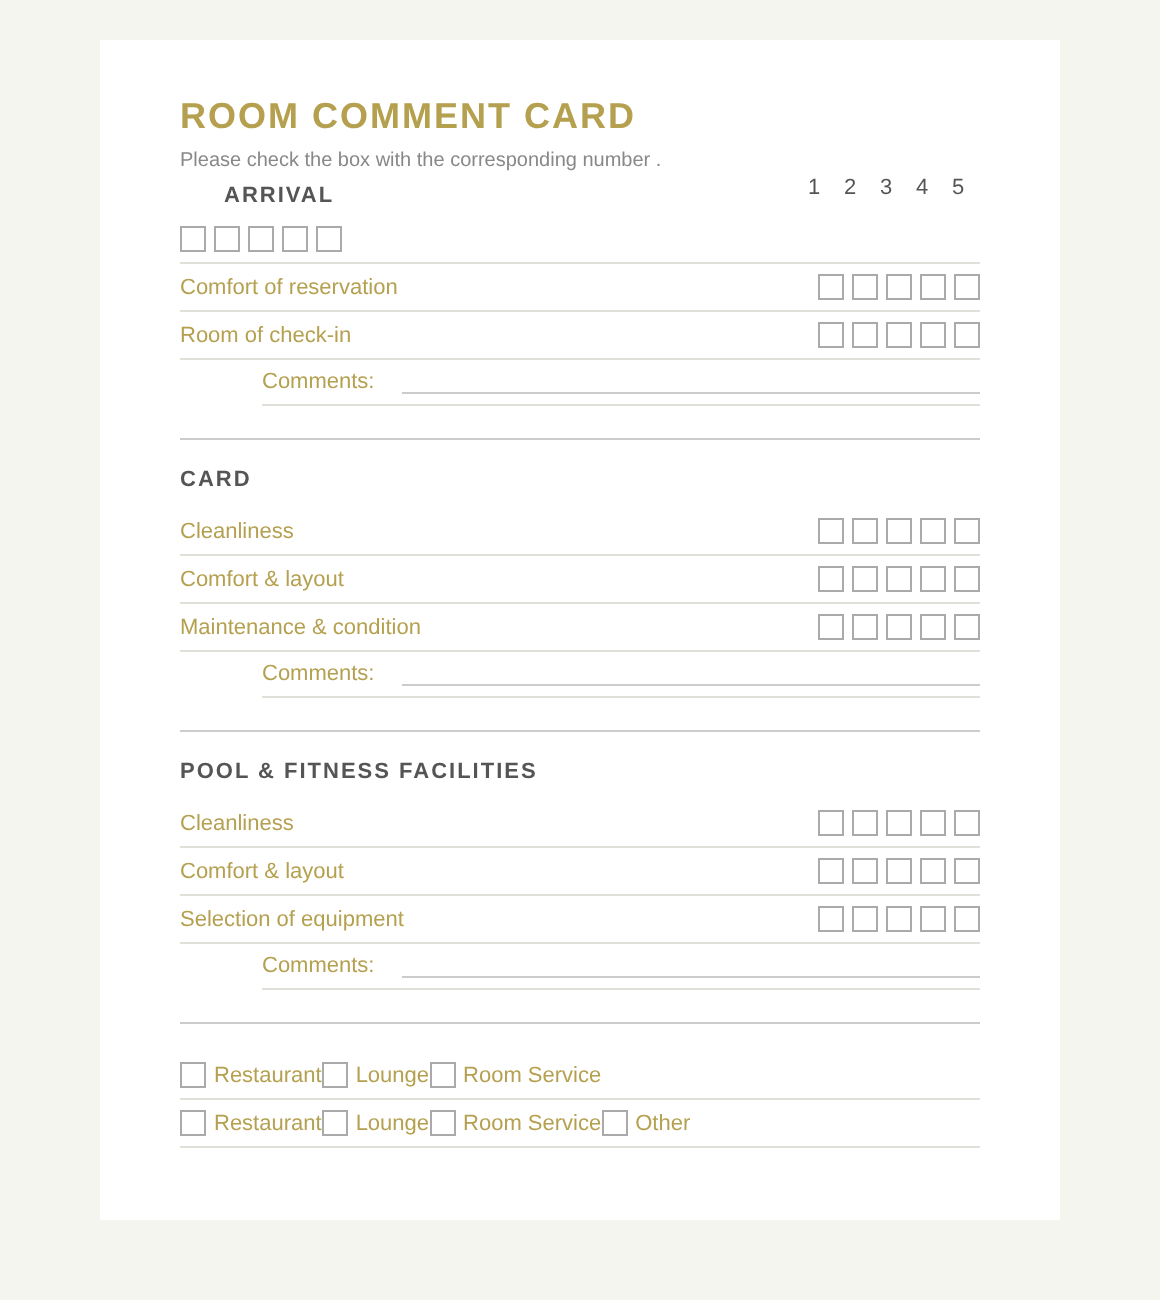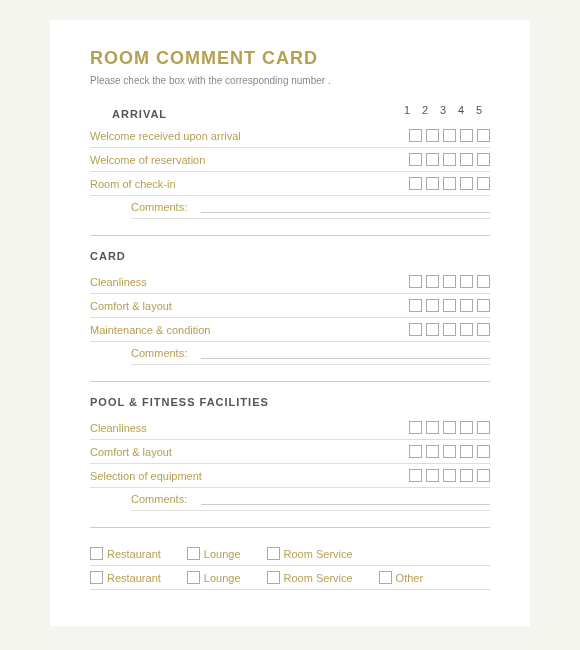--- a/index.html
+++ b/index.html
@@ -21,21 +21,20 @@
     .title {
       font-size: 18px;
       font-weight: bold;
       color: #b5a050;
       letter-spacing: 1px;
       margin-bottom: 4px;
     }
     .subtitle {
       font-size: 10px;
       color: #888;
-      margin-bottom: 16px;
       line-height: 1.5;
     }
     .section-title {
       font-size: 11px;
       font-weight: bold;
       color: #555;
       letter-spacing: 1px;
       margin-bottom: 8px;
     }
     .section {
@@ -94,21 +93,21 @@
       height: 12px;
     }
     .divider {
       border: none;
       border-top: 1px solid #ccc;
       margin: 4px 0 14px 0;
     }
     .checkbox-row {
       display: flex;
       align-items: center;
-      gap: 26px;
+      gap: 0;
       padding: 5px 0;
       border-bottom: 1px solid #e0e0d8;
       flex-wrap: wrap;
     }
     .checkbox-item {
       display: flex;
       align-items: center;
       gap: 4px;
       font-size: 11px;
       color: #b5a050;
@@ -128,31 +127,30 @@
       <div style="flex:1; font-size:11px; font-weight:bold; color:#555; letter-spacing:1px;">ARRIVAL</div>
       <div class="rating-header">
         <span>1</span>
         <span>2</span>
         <span>3</span>
         <span>4</span>
         <span>5</span>
       </div>
     </div>
     <div class="row">
-      <div class="row-label">Welcome received upon arrival</div>
-      <div class="checkboxes">
-        <span class="cb"></span>
-        <span class="cb"></span>
-        <span class="cb"></span>
-        <span class="cb"></span>
-        <span class="cb"></span>
-      </div>
-    </div>
-    <div class="row">
-      <div class="row-label">Welcome of reservation</div>
+      <div class="checkboxes">
+        <span class="cb"></span>
+        <span class="cb"></span>
+        <span class="cb"></span>
+        <span class="cb"></span>
+        <span class="cb"></span>
+      </div>
+    </div>
+    <div class="row">
+      <div class="row-label">Comfort of reservation</div>
       <div class="checkboxes">
         <span class="cb"></span>
         <span class="cb"></span>
         <span class="cb"></span>
         <span class="cb"></span>
         <span class="cb"></span>
       </div>
     </div>
     <div class="row">
       <div class="row-label">Room of check-in</div>

